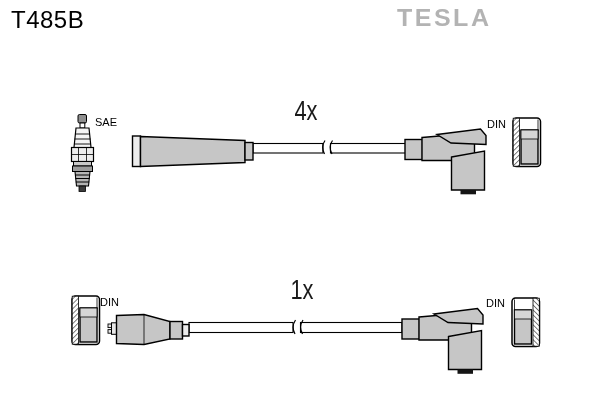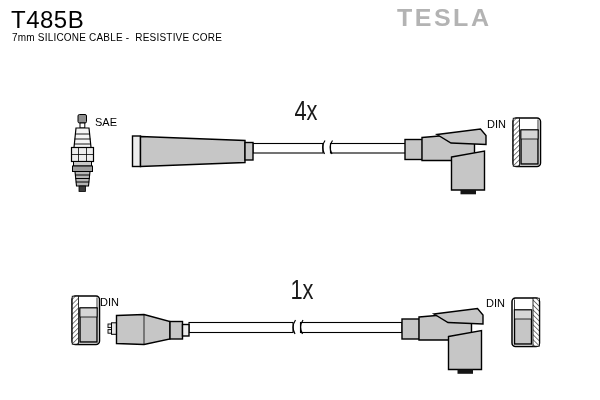--- a/index.html
+++ b/index.html
@@ -24,21 +24,20 @@
   .cable{fill:#fff;stroke:#000;stroke-width:1.1;}
   .white{fill:#fff;stroke:#000;}
   .line{stroke:#000;fill:none;}
 </style>
 </head>
 <body>
 
 <div class="page">
 
   <div class="title">T485B</div>
-  <div class="subtitle">7mm SILICONE CABLE -  RESISTIVE CORE</div>
   <div class="logo">TESLA</div>
 
   <svg class="art" width="600" height="400" viewBox="0 0 600 400">
     <defs>
       <pattern id="hatch" width="3.5" height="3.5" patternUnits="userSpaceOnUse" patternTransform="rotate(45)">
         <rect width="3.5" height="3.5" fill="#fff"></rect>
         <line x1="0" y1="0" x2="0" y2="3.5" stroke="#000" stroke-width="1"></line>
       </pattern>
       <g id="din-term">
         <rect x="1" y="1" width="27.5" height="48.5" rx="3.5" class="white" stroke-width="1.5"></rect>

